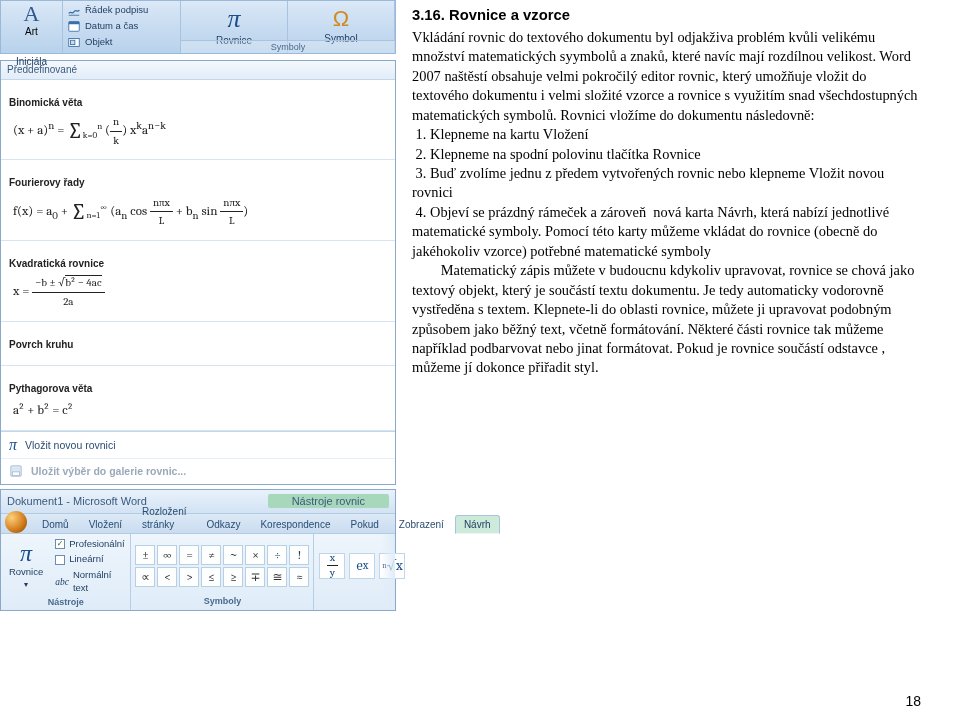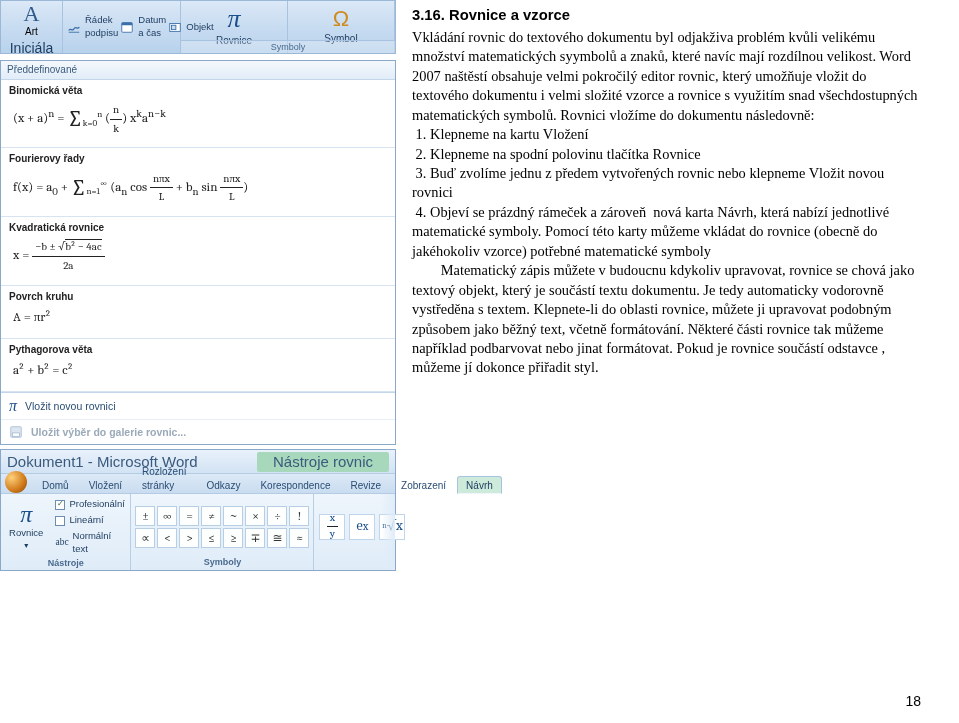--- a/index.html
+++ b/index.html
@@ -36,21 +36,21 @@
     display: flex;
     flex-direction: column;
     align-items: center;
     justify-content: space-between;
     padding: 2px 0;
   }
   .ribbon-top .mid-seg {
     width: 118px;
     border-right: 1px solid #a8c3df;
     display: flex;
-    flex-direction: row;
+    flex-direction: column;
     justify-content: flex-start;
     padding: 2px 4px;
     gap: 2px;
   }
   .ribbon-top .mid-item {
     display: flex;
     align-items: center;
     gap: 4px;
     font-size: 9.5px;
     color: #1b3a5e;
@@ -105,21 +105,21 @@
   .eq-panel .pane-title {
     background: linear-gradient(#f4f8fc, #e2edf8);
     border-bottom: 1px solid #c3d6ea;
     padding: 2px 6px;
     font-size: 10px;
     color: #3a5a7d;
     display: flex;
     justify-content: space-between;
   }
   .eq-block {
-    padding: 4px 8px 10px 8px;
+    padding: 16px 8px 10px 8px;
     border-bottom: 1px solid #d7e3f0;
   }
   .eq-block:last-of-type { border-bottom: none; }
   .eq-name { font-weight: bold; font-size: 10px; margin-bottom: 4px; color: #222; }
   .eq-formula {
     font-family: Cambria, Georgia, serif;
     font-size: 13px;
     line-height: 1.6;
     color: #222;
     padding-left: 4px;
@@ -142,21 +142,21 @@
   .footer-row + .footer-row { border-top: 1px solid #e6eef7; font-weight: bold; }
 
   
   .ribbon2-wrap { border: 1px solid #8aa8c7; margin-top: 4px; }
   .win-header {
     height: 24px;
     background: linear-gradient(#e9f1fb, #d2e3f4);
     border-bottom: 1px solid #b3cce4;
     display: flex;
     align-items: center;
-    font-size: 15px;
+    font-size: 11px;
     color: #3a5a7d;
     padding: 0 6px;
     justify-content: space-between;
   }
   .tabs-row {
     height: 20px;
     background: linear-gradient(#dce9f6, #c9dcf0);
     border-bottom: 1px solid #b3cce4;
     display: flex;
     align-items: flex-end;
@@ -265,21 +265,21 @@
 <body>
 
 <div class="page">
 
   <div class="left-col">
 
     <div class="ribbon-top">
       <div class="left-seg">
         <span class="art-a">A</span>
         <span>Art</span>
-        <span class="mini" style="font-size:14px;color:#1b3a5e;">Iniciála</span>
+        <span class="mini" style="font-size:10px;color:#1b3a5e;margin-top:16px;">Iniciála</span>
       </div>
       <div class="mid-seg">
         <div class="mid-item">
           <span class="mini-ico">
             <svg viewBox="0 0 16 16">
                 <path d="M2 12 C4 8 6 14 8 10 C10 6 12 12 14 8" stroke="#3a6fa8" fill="none" stroke-width="1.5"></path>
                 <line x1="2" y1="14" x2="14" y2="14" stroke="#3a6fa8"></line>
               </svg>
           </span>
           <span>Řádek podpisu</span>
@@ -340,21 +340,20 @@
 
       <div class="eq-block">
         <div class="eq-name">Kvadratická rovnice</div>
         <div class="eq-formula">
           x = <span class="frac"><span class="num">−b ± √<span style="border-top:1px solid #222;">b² − 4ac</span></span><span class="den">2a</span></span>
         </div>
       </div>
 
       <div class="eq-block">
         <div class="eq-name">Povrch kruhu</div>
-        <div class="eq-formula">A = πr²</div>
       </div>
 
       <div class="eq-block">
         <div class="eq-name">Pythagorova věta</div>
         <div class="eq-formula">a² + b² = c²</div>
       </div>
 
 
       <div class="footer-items">
         <div class="footer-row">
@@ -369,30 +368,30 @@
               </svg>
           </span>
           <span>Uložit výběr do galerie rovnic...</span>
         </div>
       </div>
     </div>
 
     <div class="ribbon2-wrap">
       <div class="win-header">
         <span>Dokument1 - Microsoft Word</span>
-        <span style="background:#a8d8bb;padding:0 16px;border-radius:2px;">Nástroje rovnic</span>
+        <span style="background:#a8d8bb;padding:0 24px;border-radius:2px;">Nástroje rovnic</span>
       </div>
       <div class="tabs-row">
         <div class="office-btn"></div>
         <div class="tab">Domů</div>
         <div class="tab">Vložení</div>
         <div class="tab">Rozložení stránky</div>
         <div class="tab">Odkazy</div>
         <div class="tab">Korespondence</div>
-        <div class="tab">Revize</div>
+        <div class="tab">Pokud</div>
         <div class="tab">Zobrazení</div>
         <div class="tab active contextual">Návrh</div>
       </div>
       <div class="ribbon2-body">
         <div class="grp" style="width:142px;">
           <div class="grp-inner">
             <div class="big-stack">
               <span class="pi-ico" style="font-size:24px;">π</span>
               <span>Rovnice</span>
               <span style="font-size:8px;">▾</span>
@@ -400,21 +399,21 @@
             <div class="opt-col">
               <div class="opt-row">
                 <span class="chk">✓</span>
                 <span>Profesionální</span>
               </div>
               <div class="opt-row">
                 <span class="chk"></span>
                 <span>Lineární</span>
               </div>
               <div class="opt-row">
-                <span style="font-family:serif;">abc</span>
+                <span style="font-family:serif;font-style:italic;">abc</span>
                 <span>Normální text</span>
               </div>
             </div>
           </div>
           <div class="grp-foot">Nástroje</div>
         </div>
 
         <div class="grp" style="width:186px;">
           <div class="grp-inner">
             <div class="sym-grid">

